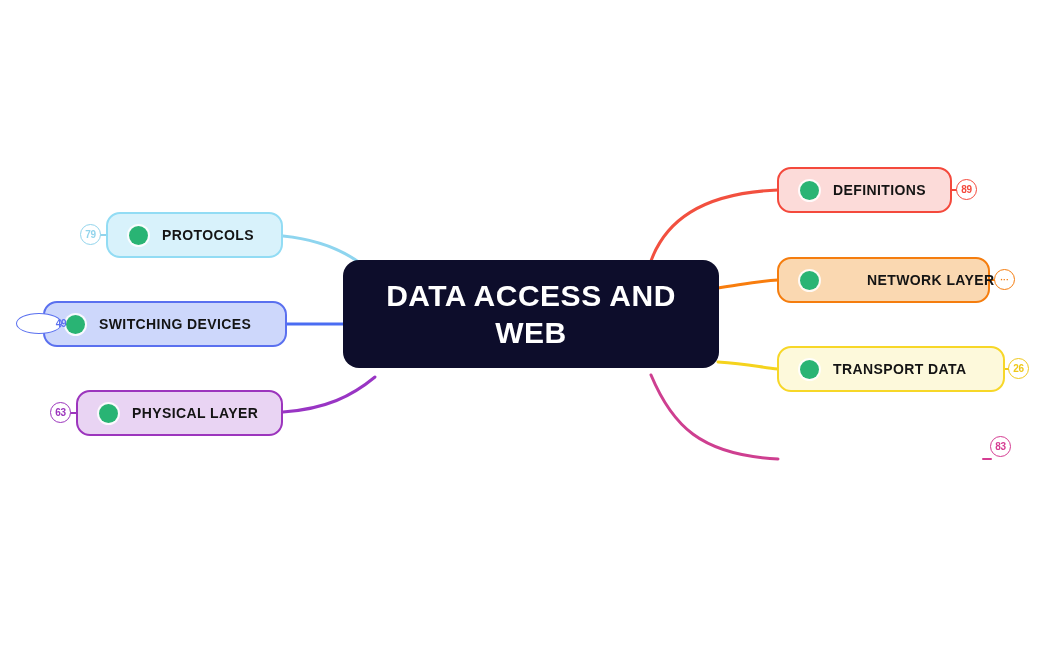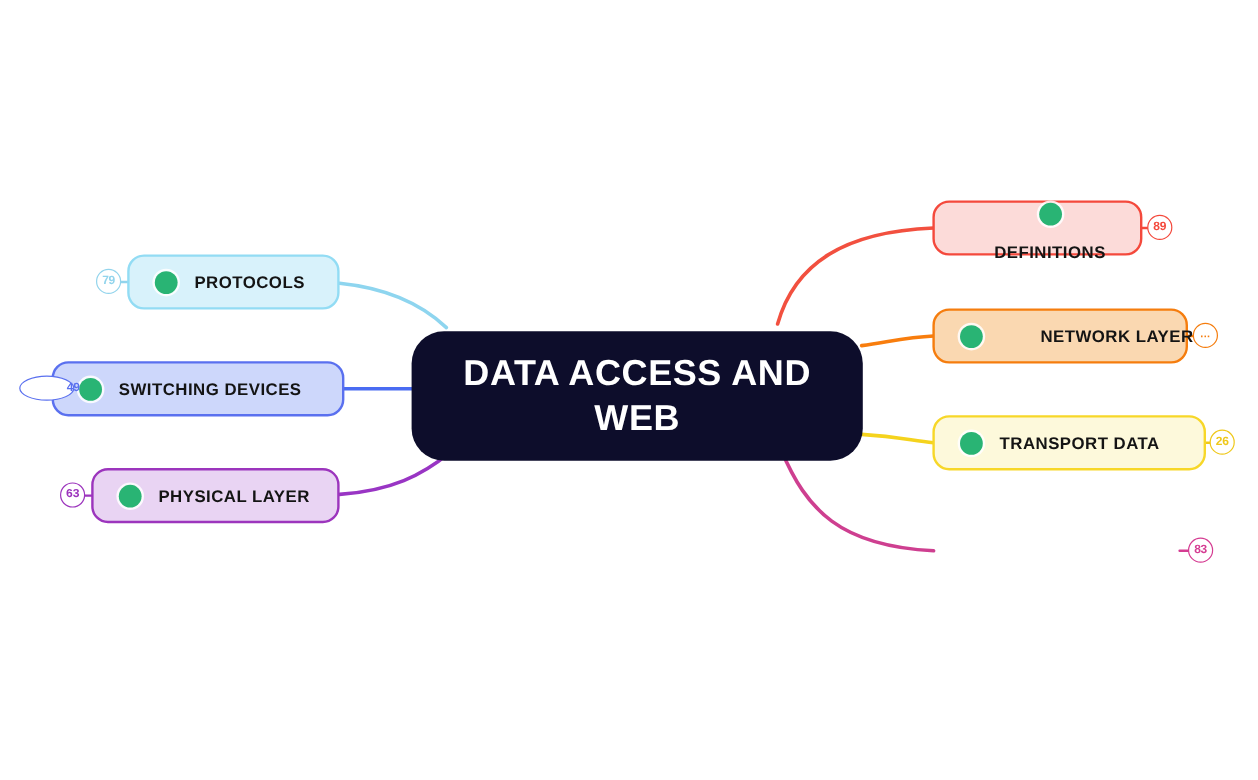--- a/index.html
+++ b/index.html
@@ -53,24 +53,24 @@
     font-size: 14px;
     font-weight: 700;
     letter-spacing: 0.4px;
     color: #141414;
     white-space: nowrap;
   }
   .center-topic {
     position: absolute;
     z-index: 3;
     left: 343px;
-    top: 276px;
+    top: 260px;
     width: 376px;
     height: 108px;
-    border-radius: 27px;
+    border-radius: 16px;
     box-sizing: border-box;
     display: flex;
     align-items: center;
     justify-content: center;
     text-align: center;
     padding: 0 30px;
     font-size: 30px;
     font-weight: 700;
     letter-spacing: 0.5px;
     line-height: 1.25;
@@ -101,21 +101,21 @@
   #node-network     { left: 777px; top: 257px; width: 213px; }
   #node-transport   { left: 777px; top: 346px; width: 228px; }
   #node-datalink    { left: 777px; top: 436px; width: 207px; }
   
   #badge-protocols   { left:  80px; top: 224px; }
   #badge-switching   { left:  16px; top: 313px; padding-left: 44px; }
   #badge-physical    { left:  50px; top: 402px; }
   #badge-definitions { left: 956px; top: 179px; }
   #badge-network     { left: 994px; top: 269px; font-size: 9px; }
   #badge-transport   { left: 1008px; top: 358px; }
-  #badge-datalink    { left: 990px; top: 448px; }
+  #badge-datalink    { left: 990px; top: 436px; }
 </style>
 </head>
 <body>
 
 <div class="canvas">
 
   <svg class="connectors" width="1048" height="650" viewBox="0 0 1048 650">
 
     <path d="M283,236 C322,240 350,252 372,273" style="stroke: rgb(142, 213, 239);"></path>
     <path d="M283,324 L346,324" style="stroke: rgb(74, 108, 242);"></path>
@@ -144,34 +144,34 @@
   </div>
   <div class="topic" id="node-switching" style="background-color: rgb(205, 215, 251); border-color: rgb(90, 112, 239);">
     <span class="dot" style="background-color: rgb(41, 180, 116);"></span>
     <span class="label">SWITCHING DEVICES</span>
   </div>
   <div class="topic" id="node-physical" style="background-color: rgb(233, 212, 243); border-color: rgb(156, 53, 189);">
     <span class="dot" style="background-color: rgb(41, 180, 116);"></span>
     <span class="label">PHYSICAL LAYER</span>
   </div>
 
-  <div class="topic" id="node-definitions" style="background-color: rgb(252, 219, 217); border-color: rgb(244, 73, 60); flex-direction: column;">
+  <div class="topic" id="node-definitions" style="background-color: rgb(252, 219, 217); border-color: rgb(244, 73, 60);">
     <span class="dot" style="background-color: rgb(41, 180, 116);"></span>
     <span class="label">DEFINITIONS</span>
   </div>
   <div class="topic" id="node-network" style="background-color: rgb(250, 216, 177); border-color: rgb(245, 125, 14); gap: 48px;">
     <span class="dot" style="background-color: rgb(41, 180, 116);"></span>
     <span class="label">NETWORK LAYER</span>
   </div>
   <div class="topic" id="node-transport" style="background-color: rgb(253, 249, 219); border-color: rgb(247, 215, 40);">
     <span class="dot" style="background-color: rgb(41, 180, 116);"></span>
     <span class="label">TRANSPORT DATA</span>
   </div>
 
   <div class="badge" id="badge-protocols" style="border-color: rgb(146, 212, 236); color: rgb(146, 212, 236);">79</div>
   <div class="badge" id="badge-switching" style="border-color: rgb(90, 112, 239); color: rgb(90, 112, 239);">49</div>
-  <div class="badge" id="badge-physical" style="border-color: rgb(156, 53, 189); color: rgb(156, 53, 189); font-family: Liberation Mono, monospace;">63</div>
+  <div class="badge" id="badge-physical" style="border-color: rgb(156, 53, 189); color: rgb(156, 53, 189);">63</div>
   <div class="badge" id="badge-definitions" style="border-color: rgb(244, 73, 60); color: rgb(244, 73, 60);">89</div>
   <div class="badge" id="badge-network" style="border-color: rgb(245, 125, 14); color: rgb(245, 125, 14);">···</div>
   <div class="badge" id="badge-transport" style="border-color: rgb(239, 200, 26); color: rgb(239, 200, 26);">26</div>
   <div class="badge" id="badge-datalink" style="border-color: rgb(213, 60, 146); color: rgb(213, 60, 146);">83</div>
 
 </div>
 
 </body></html>

